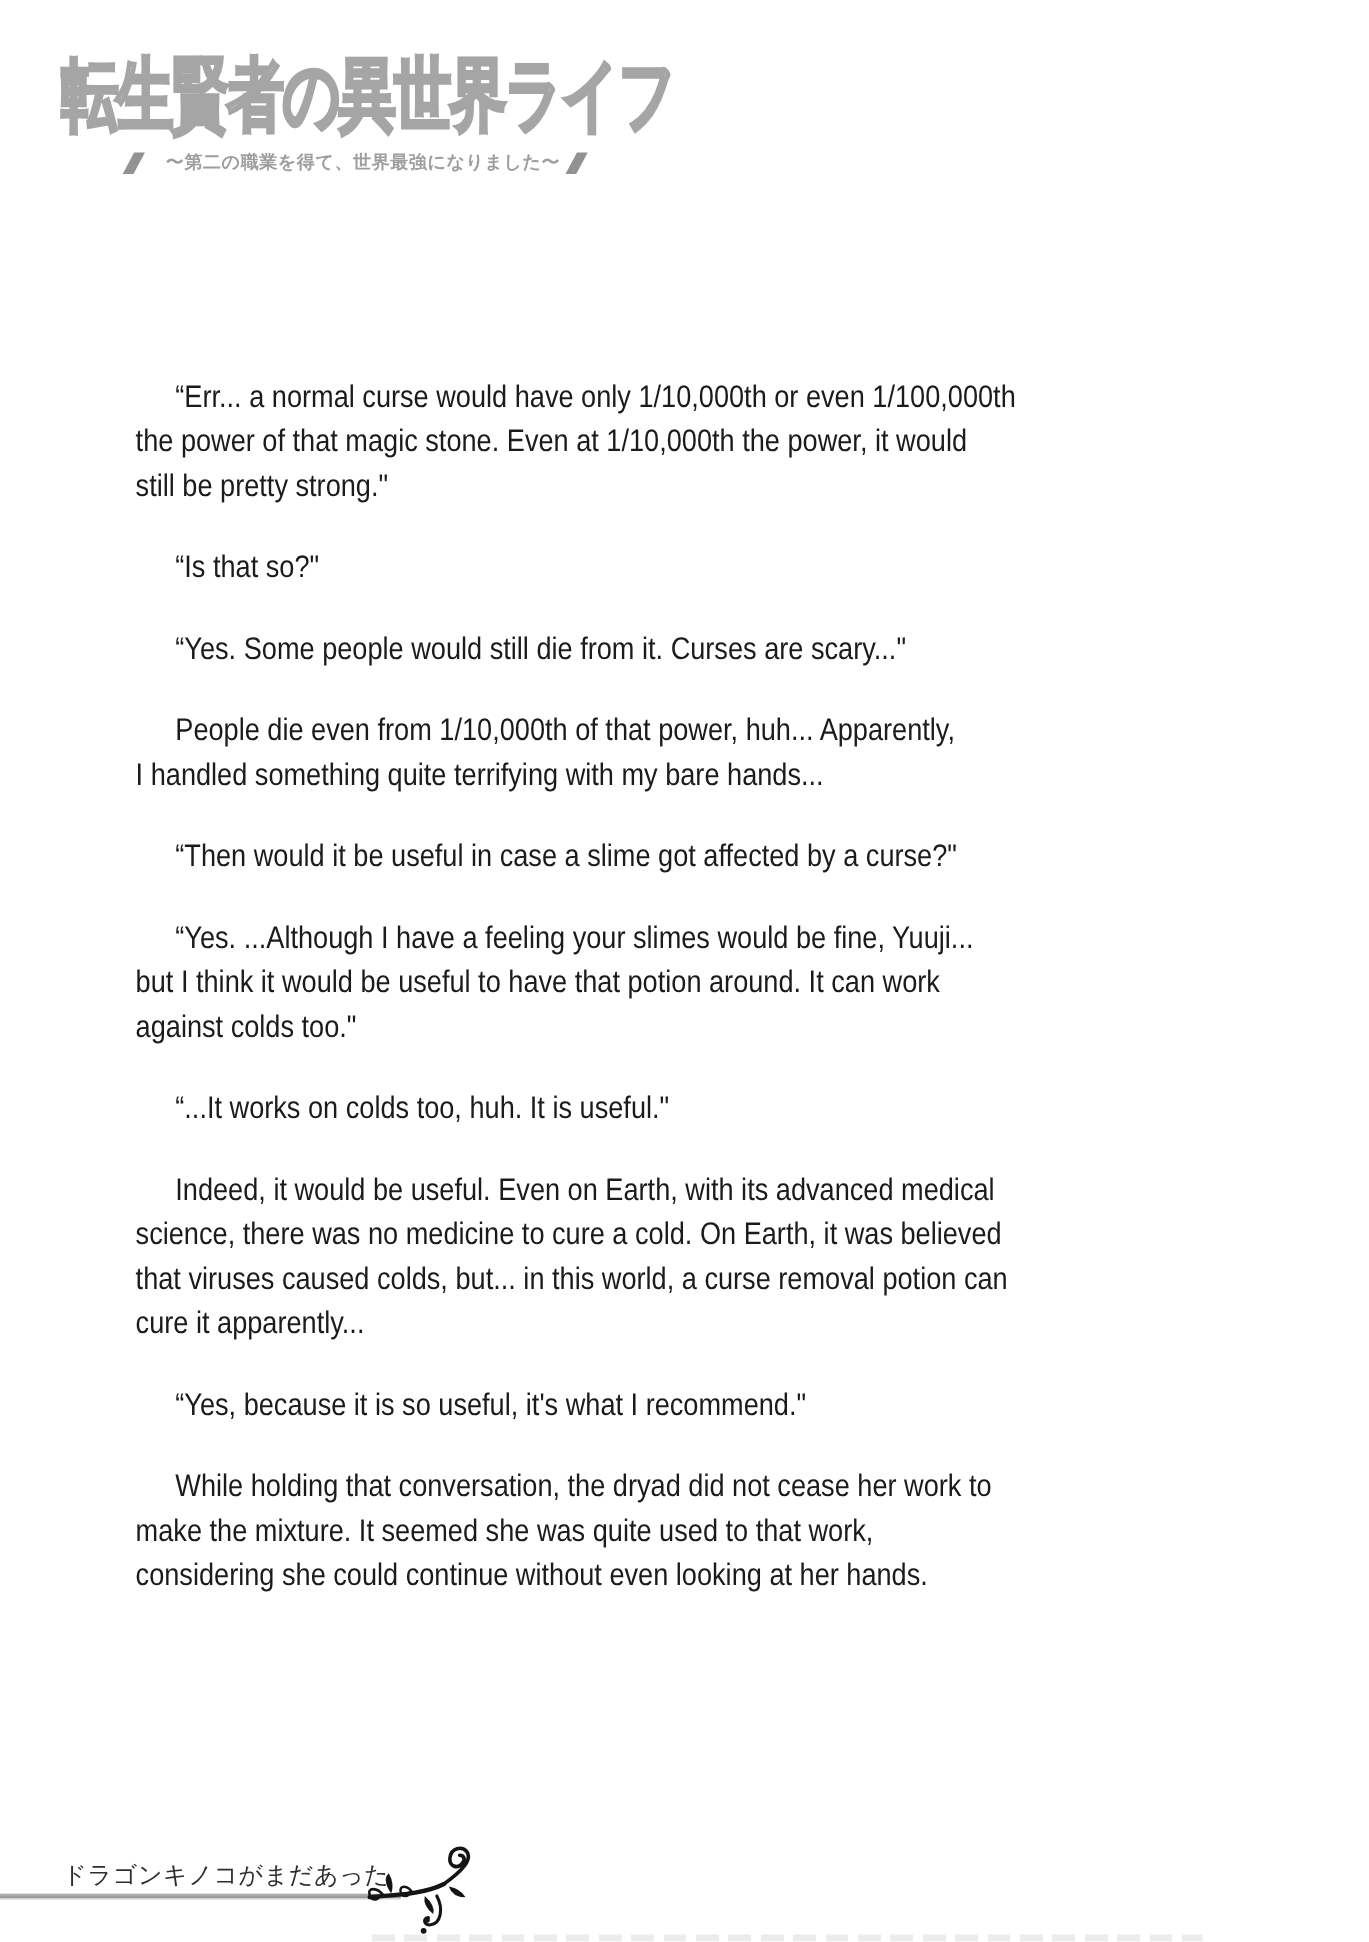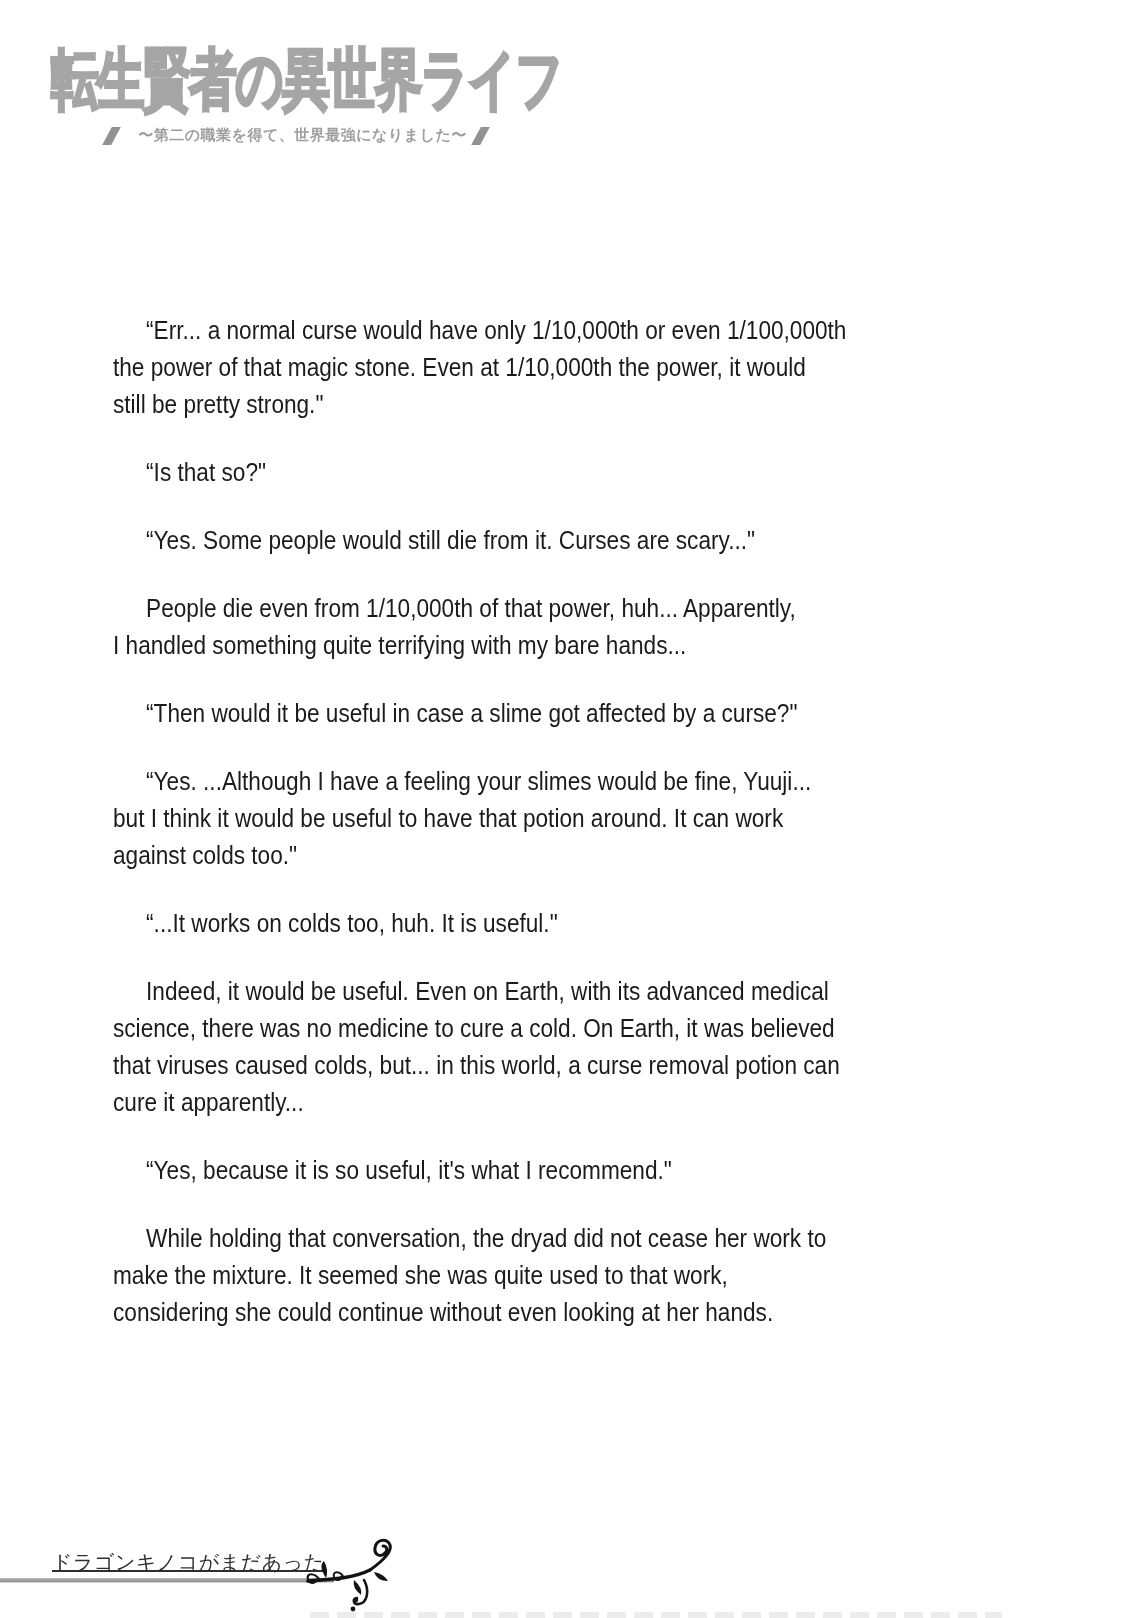--- a/index.html
+++ b/index.html
@@ -92,21 +92,20 @@
   .chapter-title {
     position: absolute;
     left: 52px;
     top: 14px;
     font-family: "DejaVu Serif", serif;
     font-size: 20px;
     line-height: 26px;
     letter-spacing: 0.5px;
     color: #2e2e2e;
     white-space: nowrap;
-    text-decoration: underline;
   }
   .footer-rule {
     position: absolute;
     left: 0;
     top: 43px;
     width: 334px;
     height: 4px;
     background: linear-gradient(#b7b7b7, #8f8f8f);
     border-bottom: 1px solid #d2d2d2;
   }

